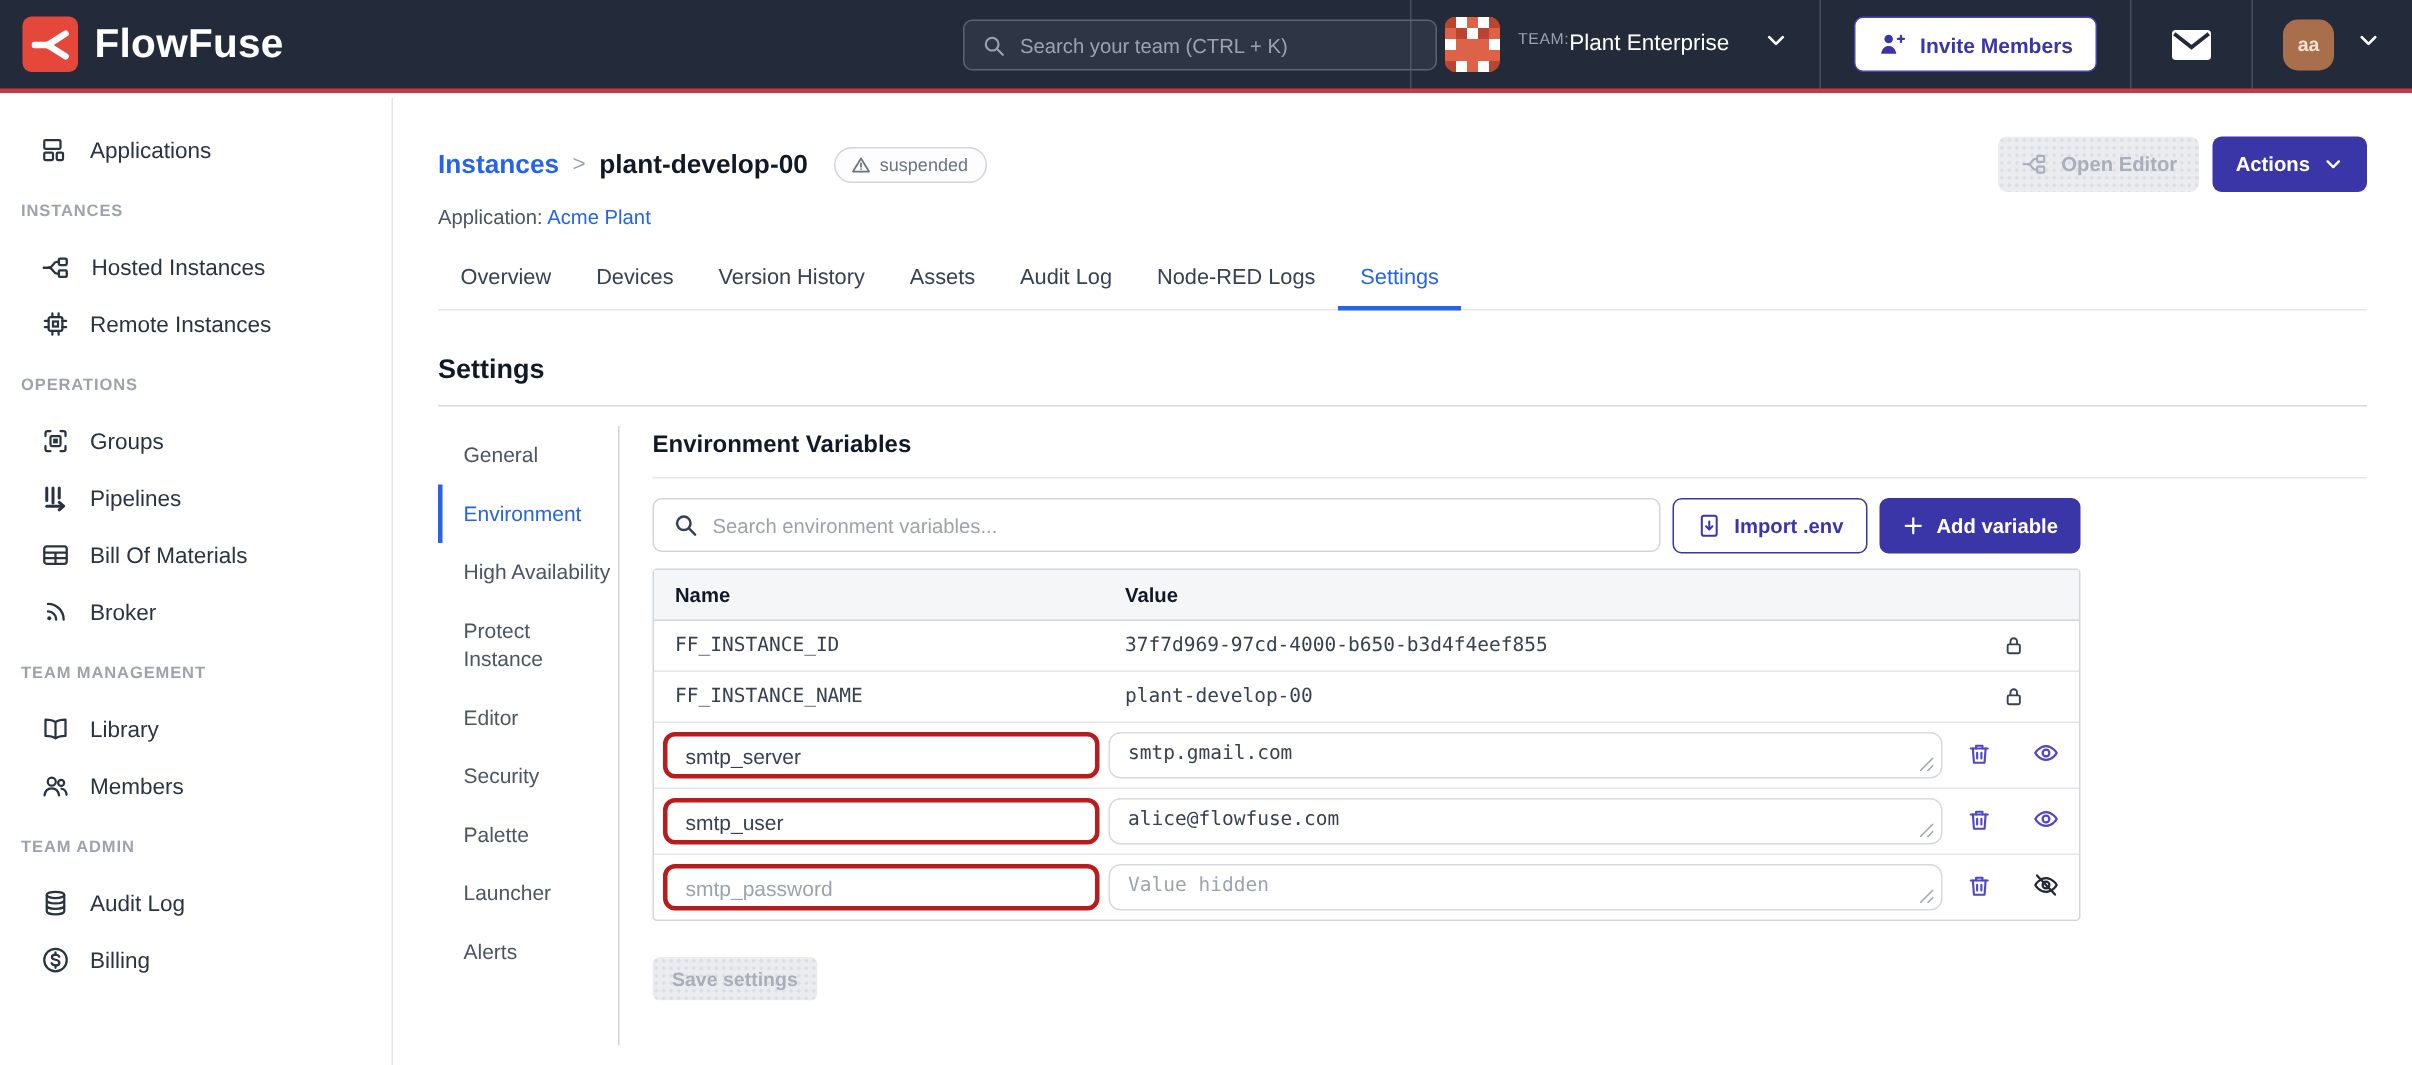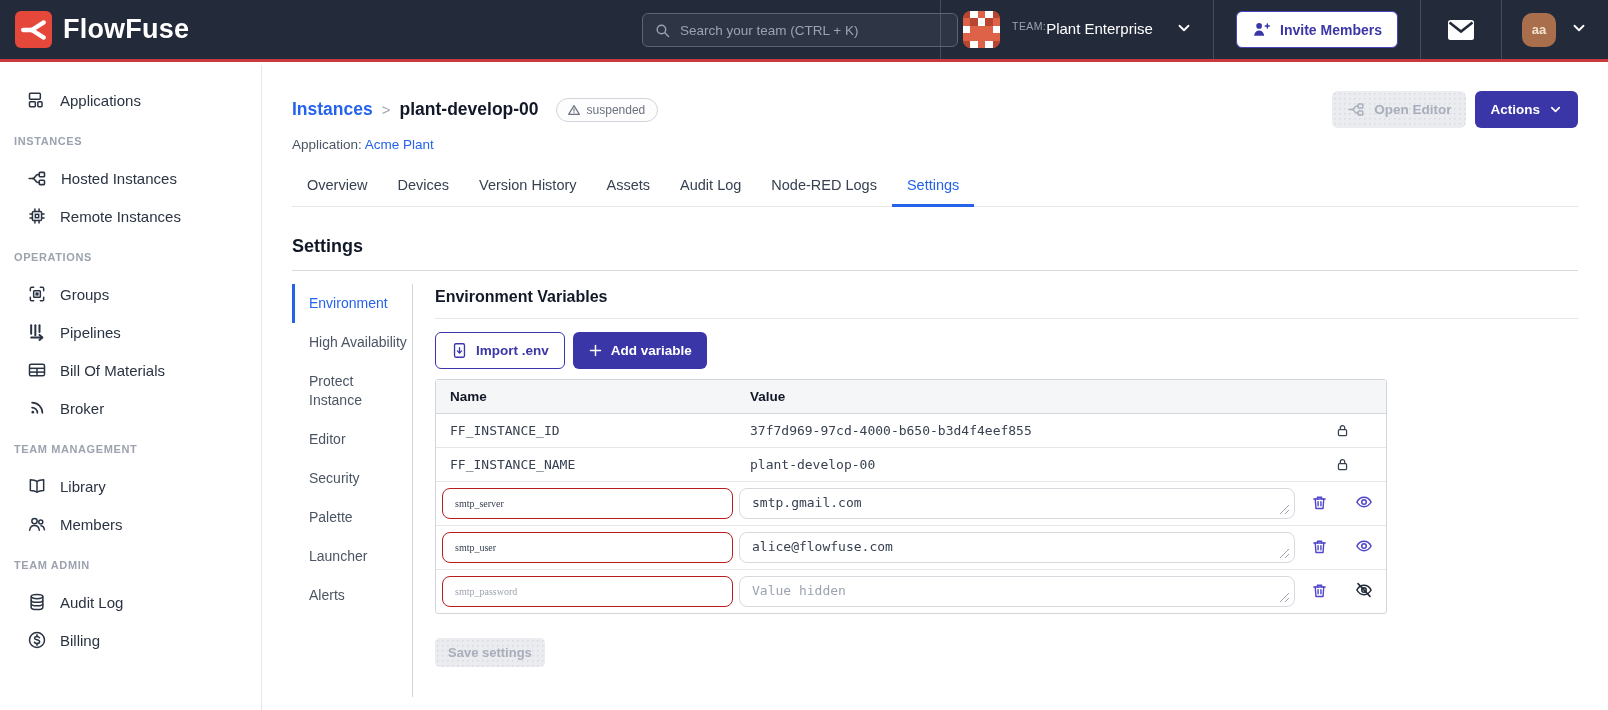--- a/index.html
+++ b/index.html
@@ -98,22 +98,22 @@
     font-weight: 700; font-size: 13.5px; color: #111827; }
   .c-name { width: 300px; flex: none; padding: 9px 14px; }
   .c-value { flex: 1; padding: 9px 14px; }
   .c-act { width: 88px; flex: none; display: flex; align-items: center; justify-content: space-around; }
   .t-row { display: flex; align-items: center; border-bottom: 1px solid #E4E6EA; }
   .t-row:last-child { border-bottom: none; }
   .mono { font-family: "DejaVu Sans Mono", monospace; font-size: 13px; color: #374151; }
   .lock-cell { width: 88px; flex: none; display: flex; justify-content: center; color: #374151; }
   .row-edit { padding: 6px 0; }
   .cell-name-edit { width: 300px; flex: none; padding: 0 3px 0 6px; }
-  .cell-name-edit input { width: 100%; height: 31px; border: 1px solid #b91c1c; border-radius: 8px;
-    padding: 0 12px; font-family: Liberation Serif, serif; font-size: 10px; color: #374151;
+  .cell-name-edit input { width: 100%; height: 31px; border: 3px solid #b91c1c; border-radius: 8px;
+    padding: 0 12px; font-family: Liberation Sans, sans-serif; font-size: 14px; color: #374151;
     outline: none; }
   .cell-name-edit input.muted { color: #9CA3AF; }
   .cell-value-edit { flex: 1; position: relative; padding: 0 3px; }
   .cell-value-edit textarea { width: 100%; height: 31px; border: 1px solid #D6D9DE; border-radius: 8px;
     padding: 6px 12px; resize: none; font-family: "DejaVu Sans Mono", monospace; font-size: 13px;
     color: #374151; outline: none; display: block; }
   .cell-value-edit textarea::placeholder { color: #9CA3AF; }
   .grip { position: absolute; right: 9px; bottom: 5px; color: #9CA3AF; }
   .icon-btn { background: none; border: none; cursor: pointer; color: #4F46C8; padding: 2px; }
   .icon-btn.dark { color: #1F2937; }
@@ -361,35 +361,43 @@
     <div class="tab">Assets</div>
     <div class="tab">Audit Log</div>
     <div class="tab">Node-RED Logs</div>
     <div class="tab active">Settings</div>
   </div>
 
   <div class="settings-title">Settings</div>
 
   <div class="panel">
     <div class="sub-nav">
+      <div class="sub-item">General</div>
       <div class="sub-item active">Environment</div>
       <div class="sub-item">High Availability</div>
       <div class="sub-item">Protect Instance</div>
       <div class="sub-item">Editor</div>
       <div class="sub-item">Security</div>
       <div class="sub-item">Palette</div>
       <div class="sub-item">Launcher</div>
       <div class="sub-item">Alerts</div>
     </div>
     <div class="panel-vsep"></div>
 
     <div class="env-content">
       <div class="env-title">Environment Variables</div>
 
       <div class="toolbar">
+        <div class="env-search">
+          <svg width="18" height="18" viewBox="0 0 24 24" fill="none" stroke="#374151" stroke-width="2.2" stroke-linecap="round">
+              <circle cx="10.5" cy="10.5" r="6"></circle>
+              <line x1="15.3" y1="15.3" x2="20.5" y2="20.5"></line>
+            </svg>
+          <input placeholder="Search environment variables..." style="">
+        </div>
         <button class="btn btn-outline">
           <svg width="17" height="17" viewBox="0 0 24 24" fill="none" stroke="currentColor" stroke-width="1.9" stroke-linecap="round" stroke-linejoin="round">
               <rect x="5" y="2.5" width="14" height="19" rx="2"></rect>
               <line x1="12" y1="8" x2="12" y2="15"></line>
               <polyline points="9 12.5 12 15.5 15 12.5"></polyline>
             </svg>
           <span>Import .env</span>
         </button>
         <button class="btn btn-indigo">
           <svg width="15" height="15" viewBox="0 0 24 24" fill="none" stroke="#fff" stroke-width="2.4" stroke-linecap="round">

